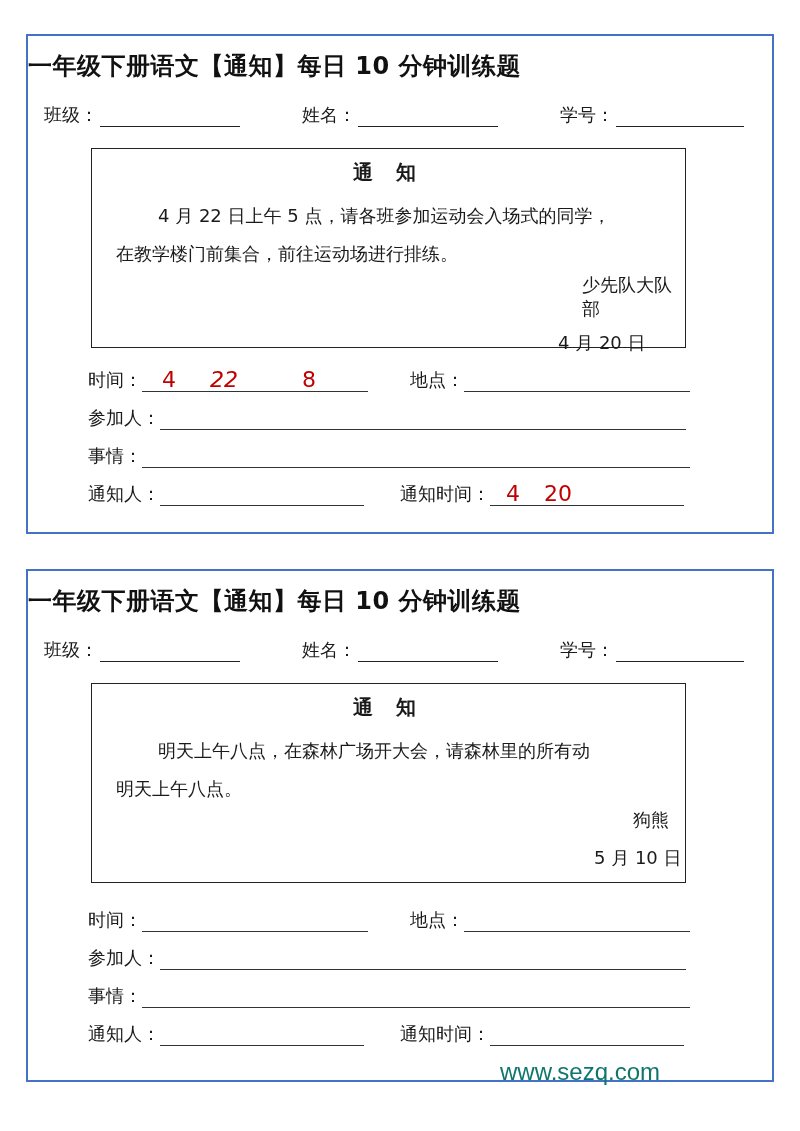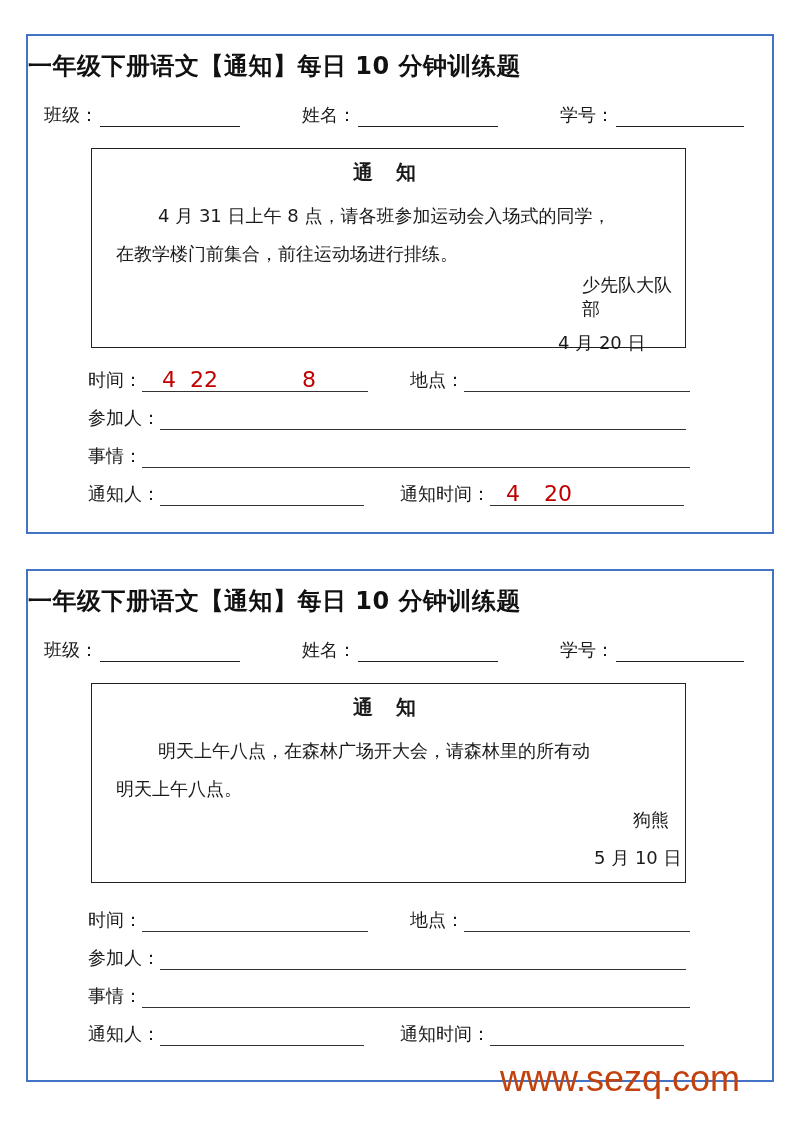--- a/index.html
+++ b/index.html
@@ -18,21 +18,21 @@
   .notice-title { position:absolute; top:10px; width:100%; text-align:center;
                   font-size:20px; font-weight:bold; letter-spacing:8px; }
   .notice-body { position:absolute; left:24px; right:18px; top:48px; font-size:18px; line-height:38px; }
   .notice-body .indent { padding-left:42px; }
   .signer { position:absolute; font-size:18px; }
   .fields { position:absolute; left:60px; right:70px; font-size:18px; }
   .frow { position:absolute; left:0; height:28px; width:100%; }
   .fl { position:absolute; top:0; display:flex; align-items:flex-end; }
   .line { display:inline-block; border-bottom:1.5px solid #333; height:22px; position:relative; }
   .ans { position:absolute; bottom:0px; color:#c00000; font-size:22px; line-height:22px; }
-  .watermark { position:absolute; left:500px; top:1058px; font-size:36px; color:#c2410c;
+  .watermark { position:absolute; left:500px; top:1058px; font-size:24px; color:#0f766e;
                font-family:"Liberation Sans",sans-serif; letter-spacing:0px; }
 </style>
 </head>
 <body>
 
 <div class="card card1">
   <div class="title">一年级下册语文【通知】每日 10 分钟训练题</div>
   <div class="info-row">
     <div class="info" style="left:0;">
       <span>班级：</span>
@@ -44,34 +44,34 @@
     </div>
     <div class="info" style="left:516px;">
       <span>学号：</span>
       <span class="blank" style="width:128px;"></span>
     </div>
   </div>
 
   <div class="notice">
     <div class="notice-title">通 知</div>
     <div class="notice-body">
-      <div class="indent">4 月 31 日上午 8 点，请各班参加运动会入场式的同学，</div>
+      <div class="indent">4 月 22 日上午 5 点，请各班参加运动会入场式的同学，</div>
       <div>在教学楼门前集合，前往运动场进行排练。</div>
     </div>
     <div class="signer" style="left:454px; top:124px;margin-left:36px;">少先队大队部</div>
     <div class="signer" style="left:466px; top:162px;margin-top:20px;">4 月 20 日</div>
   </div>
 
   <div class="fields" style="top:332px;">
     <div class="frow" style="top:0;">
       <div class="fl" style="left:0;">
         <span>时间：</span>
         <span class="line" style="width:226px;">
           <span class="ans" style="left:20px;">4</span>
-          <span class="ans" style="left:48px;">22</span>
+          <span class="ans" style="left:68px;font-style:italic;">22</span>
           <span class="ans" style="left:160px;">8</span>
         </span>
       </div>
       <div class="fl" style="left:322px;">
         <span>地点：</span>
         <span class="line" style="width:226px;"></span>
       </div>
     </div>
     <div class="frow" style="top:38px;">
       <div class="fl" style="left:0;">

